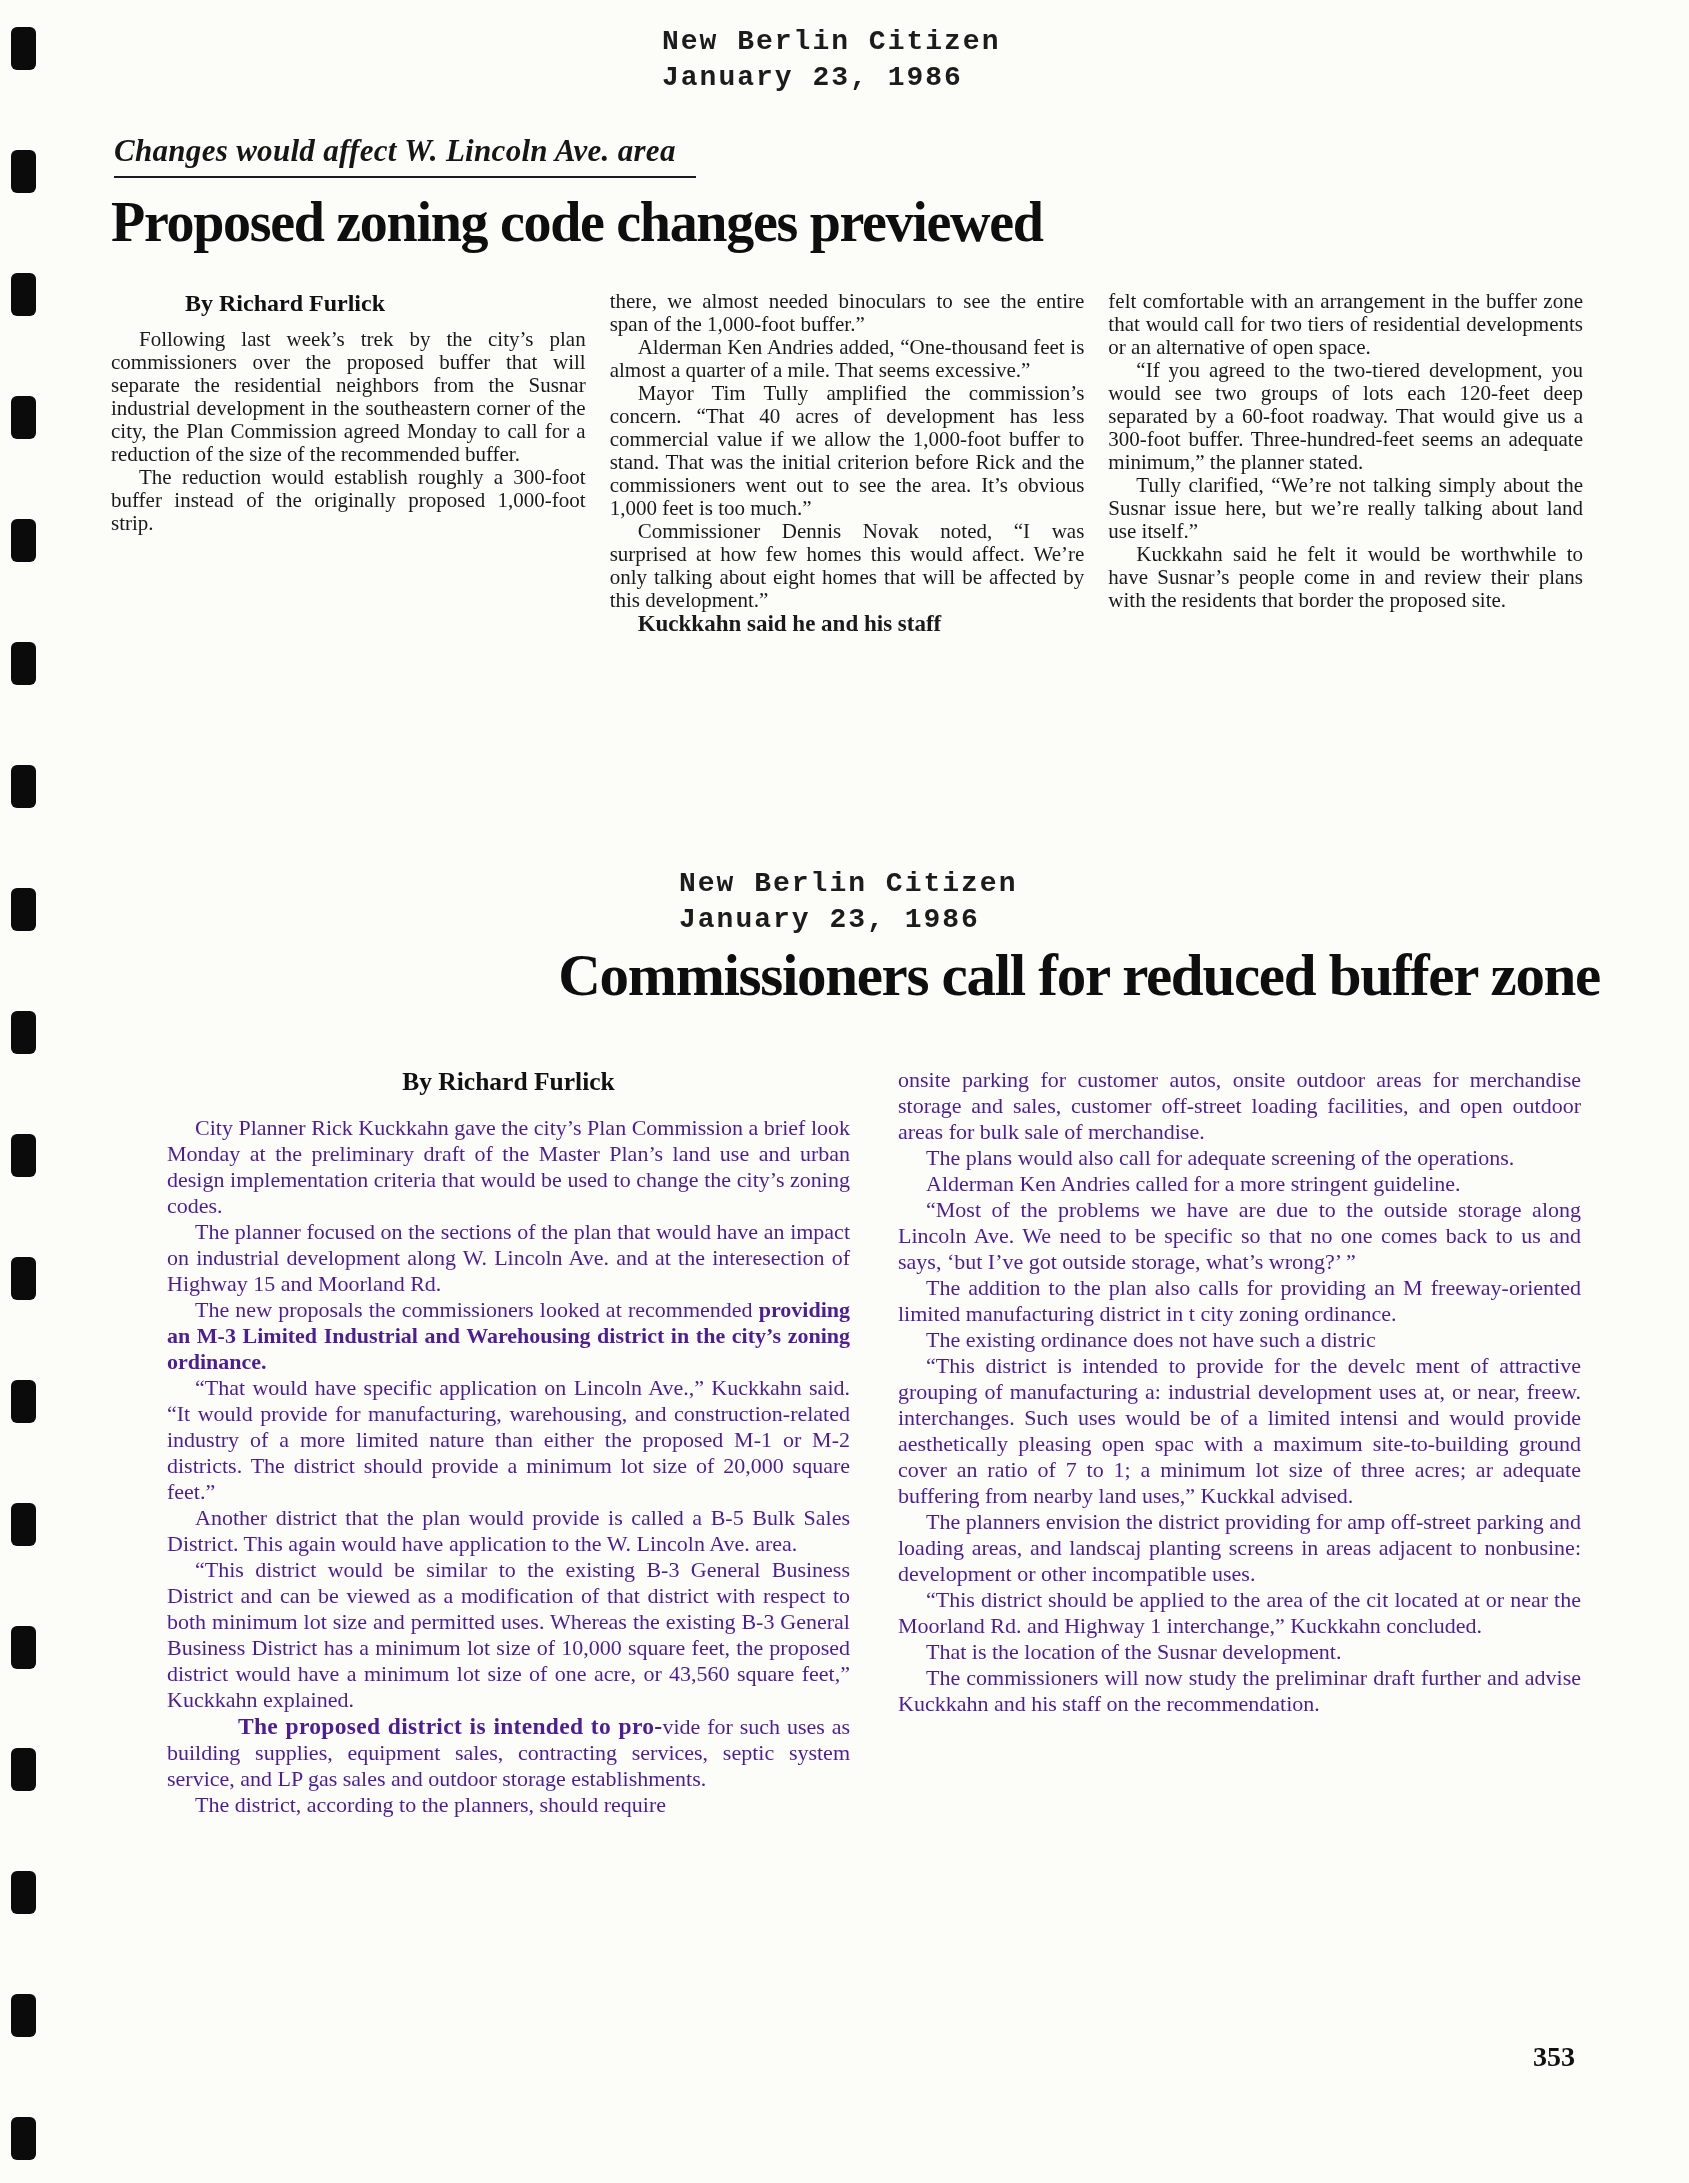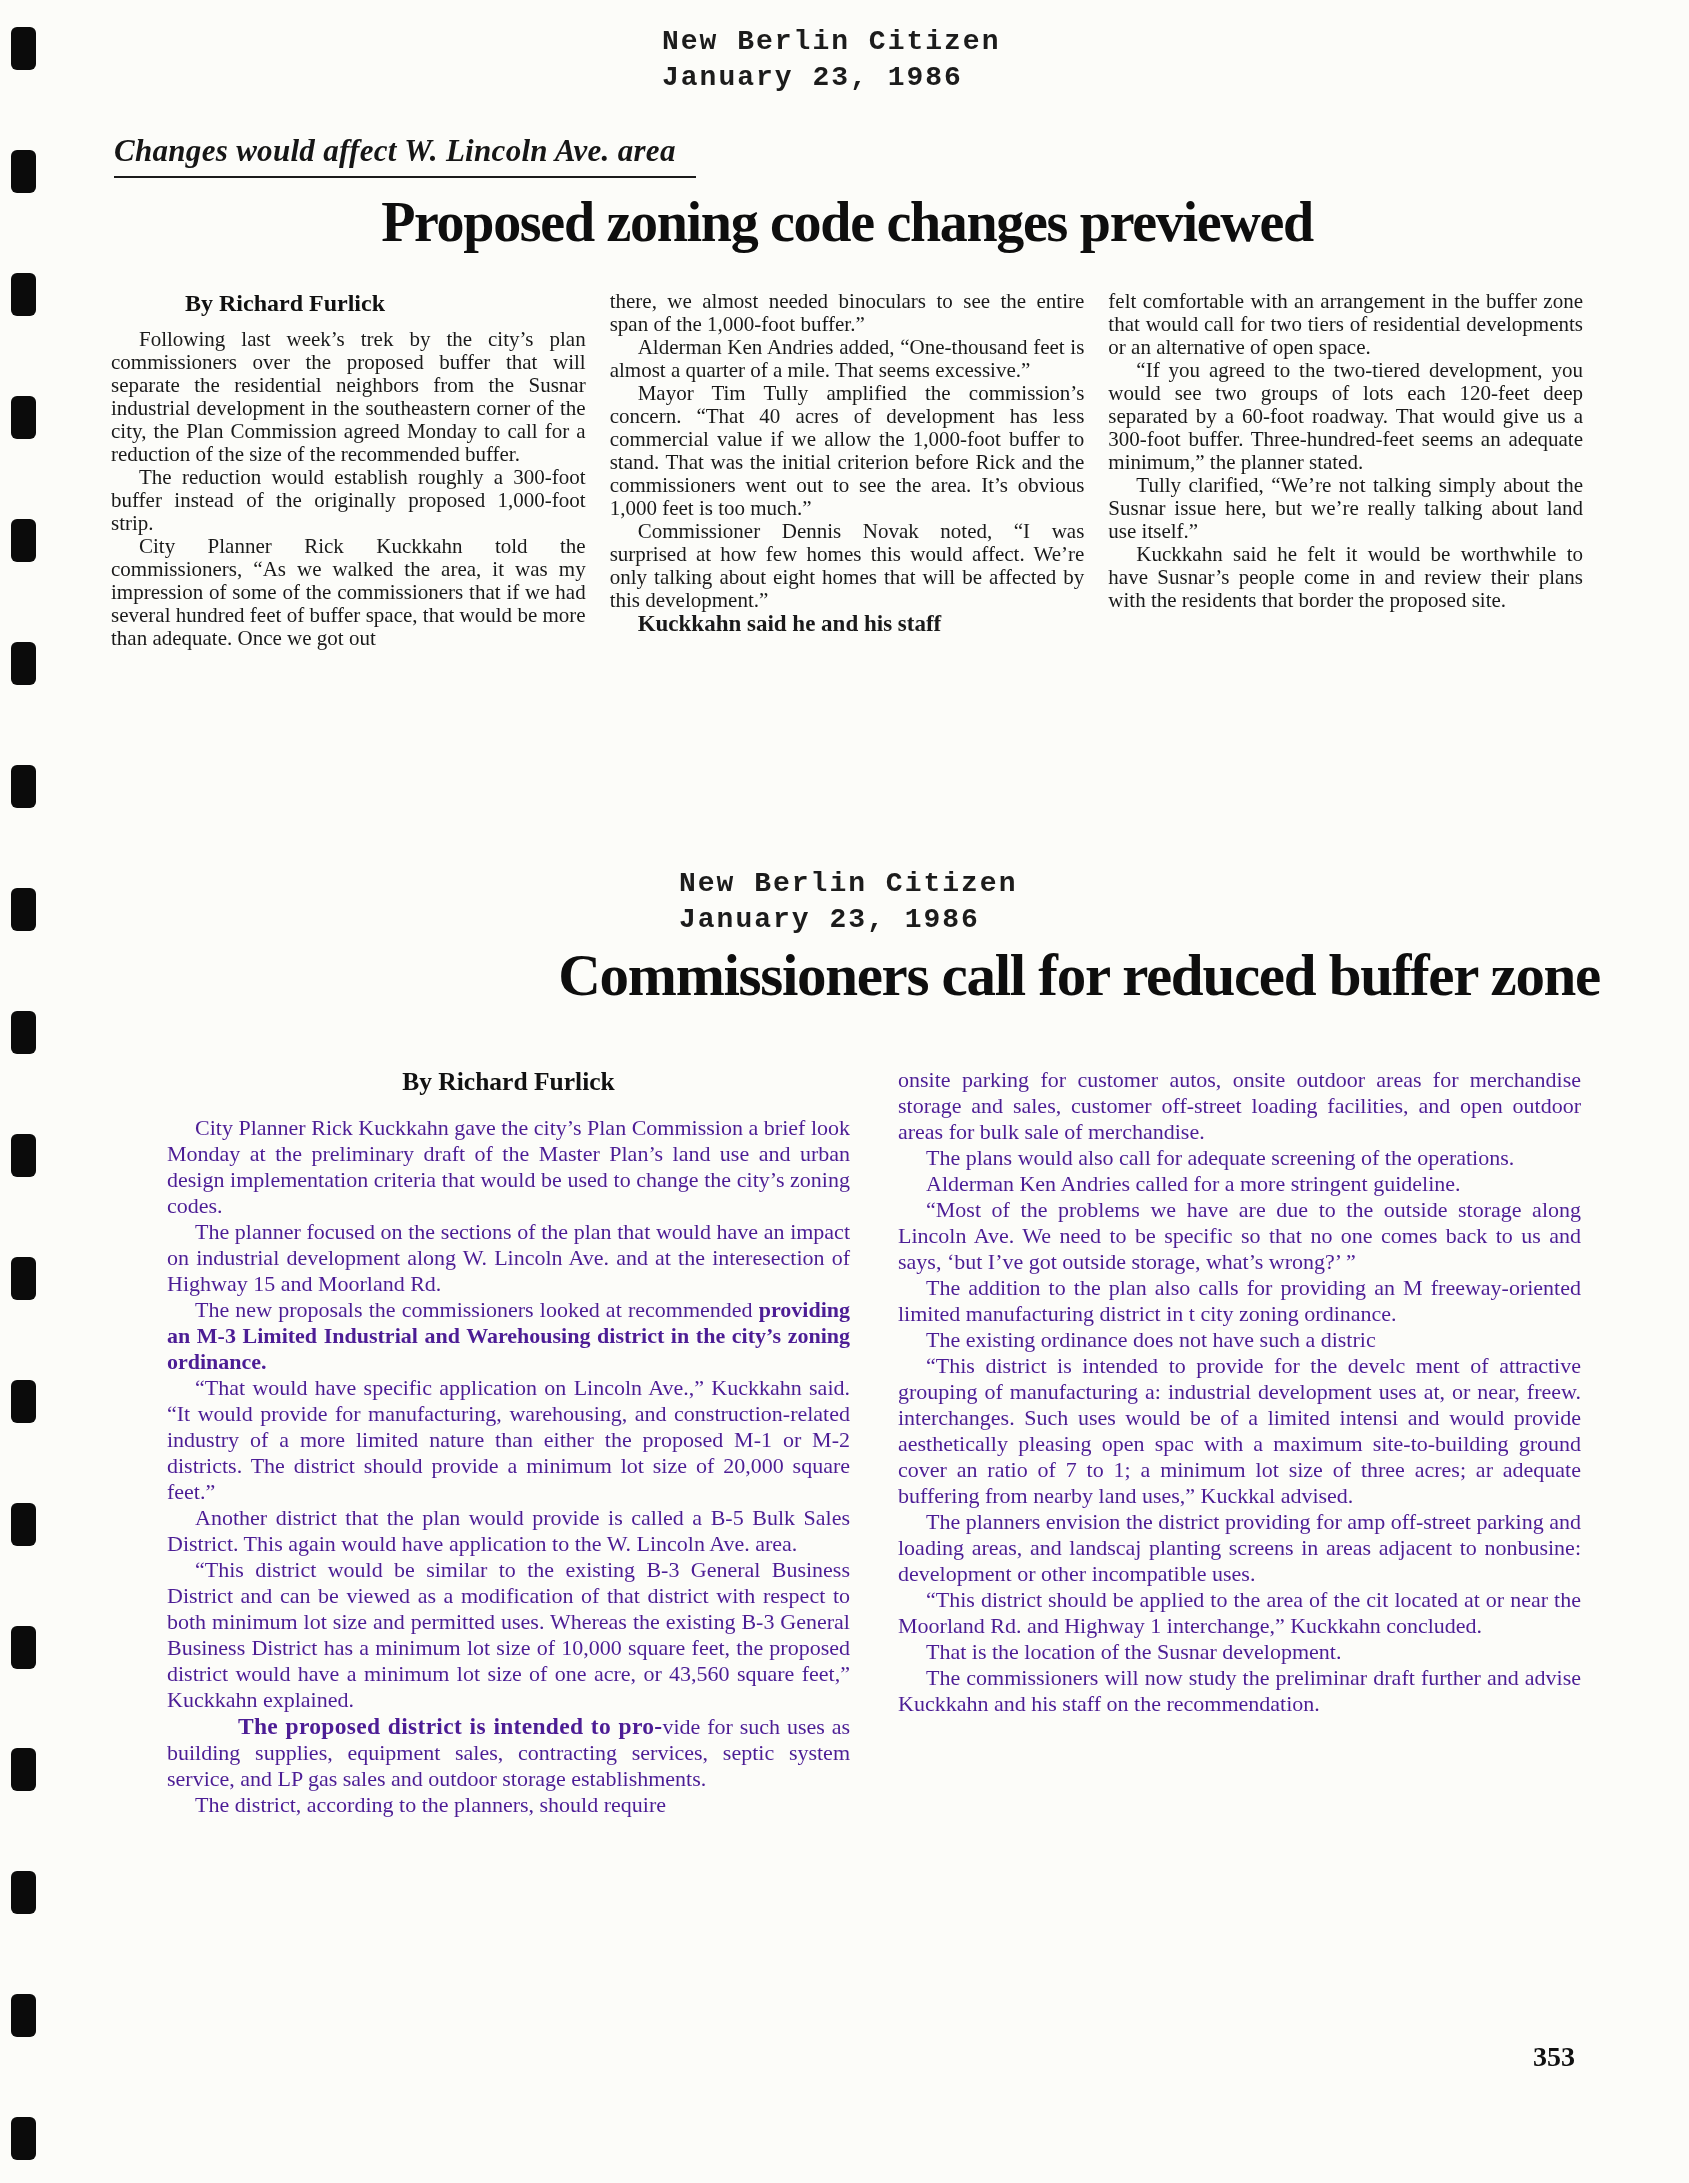--- a/index.html
+++ b/index.html
@@ -50,21 +50,20 @@
     letter-spacing: 0.3px;
     border-bottom: 2.7px solid #1b1b1b;
     padding-bottom: 6.7px;
     padding-right: 20px;
   }
   .headline1 {
     position: absolute;
     left: 111px;
     top: 194px;
     width: 1472px;
-    text-align: center;
     font-size: 56px;
     line-height: 1;
     font-weight: bold;
     letter-spacing: -1.3px;
     color: #0e0e0e;
   }
   .a1cols {
     position: absolute;
     left: 111px;
     top: 290px;
@@ -167,21 +166,20 @@
   </div>
 
   <div class="kicker">Changes would affect W. Lincoln Ave. area</div>
   <h1 class="headline1">Proposed zoning code changes previewed</h1>
 
   <div class="a1cols">
     <div class="col">
       <div class="byline1">By Richard Furlick</div>
       <p class="indent">Following last week’s trek by the city’s plan commissioners over the proposed buffer that will separate the residential neighbors from the Susnar industrial development in the southeastern corner of the city, the Plan Commission agreed Monday to call for a reduction of the size of the recommended buffer.</p>
       <p class="indent">The reduction would establish roughly a 300-foot buffer instead of the originally proposed 1,000-foot strip.</p>
-      <p class="indent">City Planner Rick Kuckkahn told the commissioners, “As we walked the area, it was my impression of some of the commissioners that if we had several hundred feet of buffer space, that would be more than adequate. Once we got out</p>
     </div>
     <div class="col">
       <p class="noindent">there, we almost needed binoculars to see the entire span of the 1,000-foot buffer.”</p>
       <p class="indent">Alderman Ken Andries added, “One-thousand feet is almost a quarter of a mile. That seems excessive.”</p>
       <p class="indent">Mayor Tim Tully amplified the commission’s concern. “That 40 acres of development has less commercial value if we allow the 1,000-foot buffer to stand. That was the initial criterion before Rick and the commissioners went out to see the area. It’s obvious 1,000 feet is too much.”</p>
       <p class="indent">Commissioner Dennis Novak noted, “I was surprised at how few homes this would affect. We’re only talking about eight homes that will be affected by this development.”</p>
       <p class="indent lead-bold">Kuckkahn said he and his staff</p>
     </div>
     <div class="col">
       <p class="noindent">felt comfortable with an arrangement in the buffer zone that would call for two tiers of residential developments or an alternative of open space.</p>

